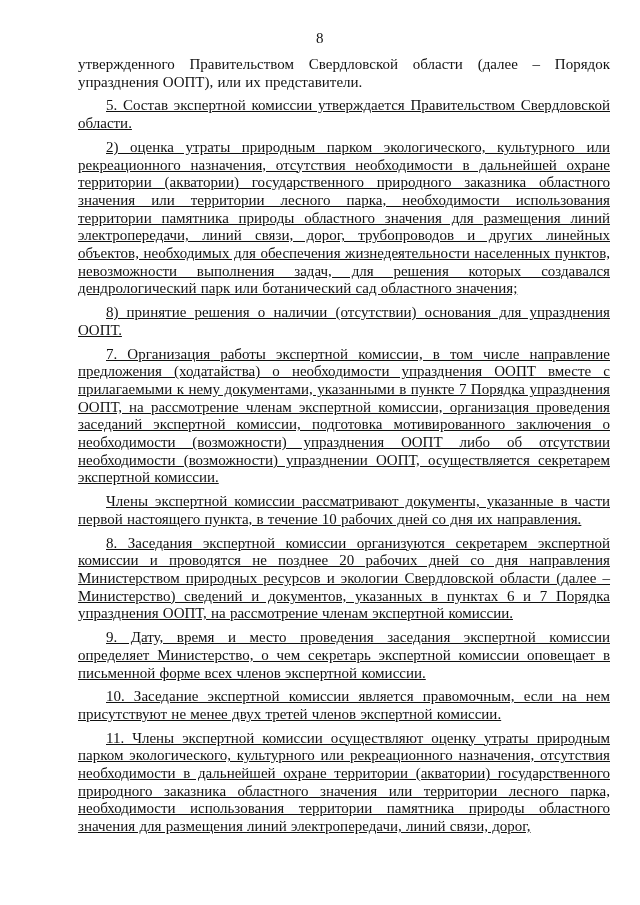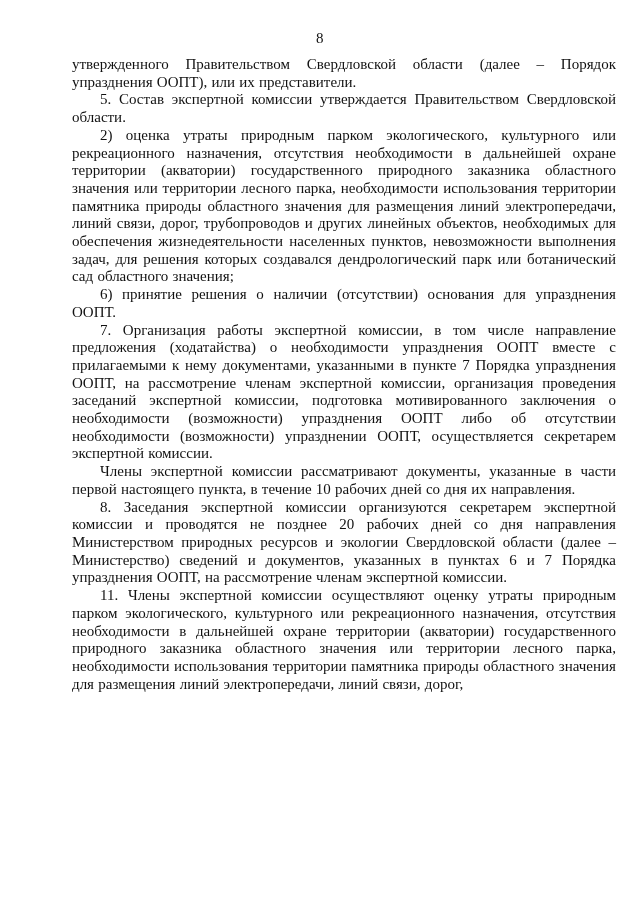--- a/index.html
+++ b/index.html
@@ -30,35 +30,38 @@
     margin-left: -48px; 
     letter-spacing: 0.5px;
   }
   .text-block {
     font-size: 15px;
     line-height: 17.7px;
     text-align: justify;
     word-spacing: 0.5px;
   }
   .text-block p {
-    margin: 0;
+    margin: 6px;
     padding: 0;
   }
   .text-block p.indent {
     text-indent: 28px;
+    text-decoration: underline;
   }
 </style>
 </head>
 <body>
 
 <div class="page">
   <div class="page-number">8</div>
   <div class="text-block" id="paragraphs-container">
       <p>утвержденного Правительством Свердловской области (далее – Порядок упразднения ООПТ), или их представители.</p>
       <p class="indent">5. Состав экспертной комиссии утверждается Правительством Свердловской области.</p>
       <p class="indent">2) оценка утраты природным парком экологического, культурного или рекреационного назначения, отсутствия необходимости в дальнейшей охране территории (акватории) государственного природного заказника областного значения или территории лесного парка, необходимости использования территории памятника природы областного значения для размещения линий электропередачи, линий связи, дорог, трубопроводов и других линейных объектов, необходимых для обеспечения жизнедеятельности населенных пунктов, невозможности выполнения задач, для решения которых создавался дендрологический парк или ботанический сад областного значения;</p>
-      <p class="indent">6) принятие решения о наличии (отсутствии) основания для упразднения ООПТ.</p>
+      <p class="indent">8) принятие решения о наличии (отсутствии) основания для упразднения ООПТ.</p>
       <p class="indent">7. Организация работы экспертной комиссии, в том числе направление предложения (ходатайства) о необходимости упразднения ООПТ вместе с прилагаемыми к нему документами, указанными в пункте 7 Порядка упразднения ООПТ, на рассмотрение членам экспертной комиссии, организация проведения заседаний экспертной комиссии, подготовка мотивированного заключения о необходимости (возможности) упразднения ООПТ либо об отсутствии необходимости (возможности) упразднении ООПТ, осуществляется секретарем экспертной комиссии.</p>
       <p class="indent">Члены экспертной комиссии рассматривают документы, указанные в части первой настоящего пункта, в течение 10 рабочих дней со дня их направления.</p>
       <p class="indent">8. Заседания экспертной комиссии организуются секретарем экспертной комиссии и проводятся не позднее 20 рабочих дней со дня направления Министерством природных ресурсов и экологии Свердловской области (далее – Министерство) сведений и документов, указанных в пунктах 6 и 7 Порядка упразднения ООПТ, на рассмотрение членам экспертной комиссии.</p>
+      <p class="indent">9. Дату, время и место проведения заседания экспертной комиссии определяет Министерство, о чем секретарь экспертной комиссии оповещает в письменной форме всех членов экспертной комиссии.</p>
+      <p class="indent">10. Заседание экспертной комиссии является правомочным, если на нем присутствуют не менее двух третей членов экспертной комиссии.</p>
       <p class="indent">11. Члены экспертной комиссии осуществляют оценку утраты природным парком экологического, культурного или рекреационного назначения, отсутствия необходимости в дальнейшей охране территории (акватории) государственного природного заказника областного значения или территории лесного парка, необходимости использования территории памятника природы областного значения для размещения линий электропередачи, линий связи, дорог,</p>
     </div>
 </div>
 
 </body></html>

